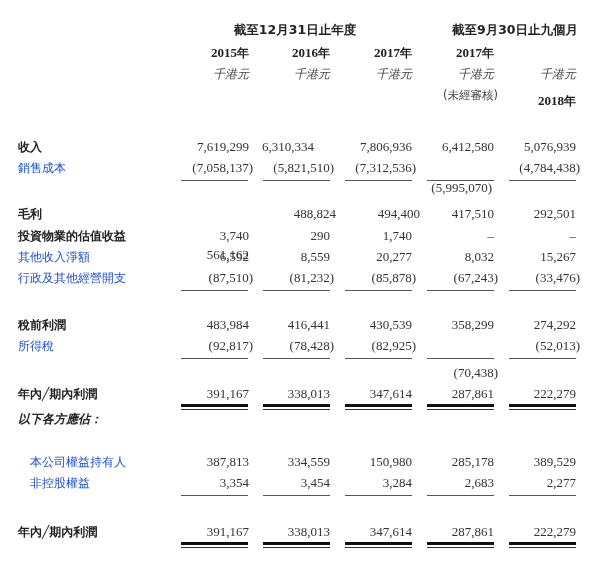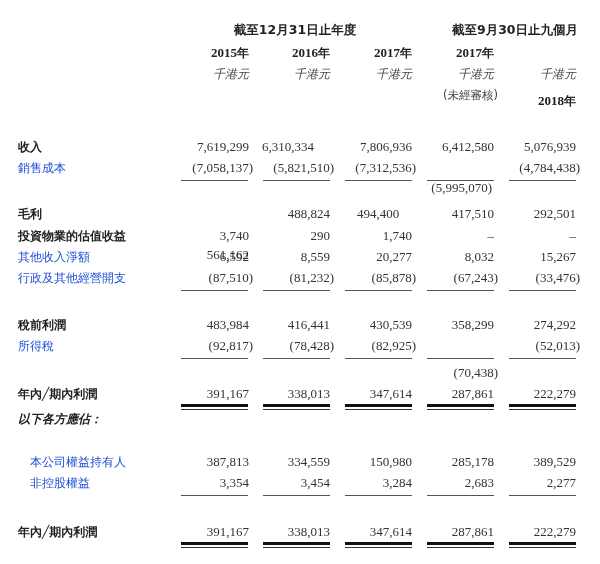--- a/index.html
+++ b/index.html
@@ -64,22 +64,22 @@
 <div class="abs num neg" style="left:344px; top:160px;">(7,312,536)</div>
 <div class="abs num neg" style="left:420px; top:160px;margin-top:20px;">(5,995,070)</div>
 <div class="abs num neg" style="left:508px; top:160px;">(4,784,438)</div>
 <div class="rule" style="left:181px; top:180px;"></div>
 <div class="rule" style="left:263px; top:180px;"></div>
 <div class="rule" style="left:345px; top:180px;"></div>
 <div class="rule" style="left:427px; top:180px;"></div>
 <div class="rule" style="left:509px; top:180px;"></div>
 
 <div class="abs num" style="left:181px; top:206px;margin-top:41px;">561,162</div>
-<div class="abs num" style="left:262px; top:206px;">488,824</div>
-<div class="abs num" style="left:344px; top:206px;text-align:center;">494,400</div>
+<div class="abs num" style="left:268px; top:206px;">488,824</div>
+<div class="abs num" style="left:352px; top:206px;">494,400</div>
 <div class="abs num" style="left:426px; top:206px;">417,510</div>
 <div class="abs num" style="left:508px; top:206px;">292,501</div>
 
 <div class="abs num" style="left:181px; top:228px;">3,740</div>
 <div class="abs num" style="left:262px; top:228px;">290</div>
 <div class="abs num" style="left:344px; top:228px;">1,740</div>
 <div class="abs num" style="left:426px; top:228px;">–</div>
 <div class="abs num" style="left:508px; top:228px;">–</div>
 
 <div class="abs num" style="left:181px; top:249px;">6,592</div>

